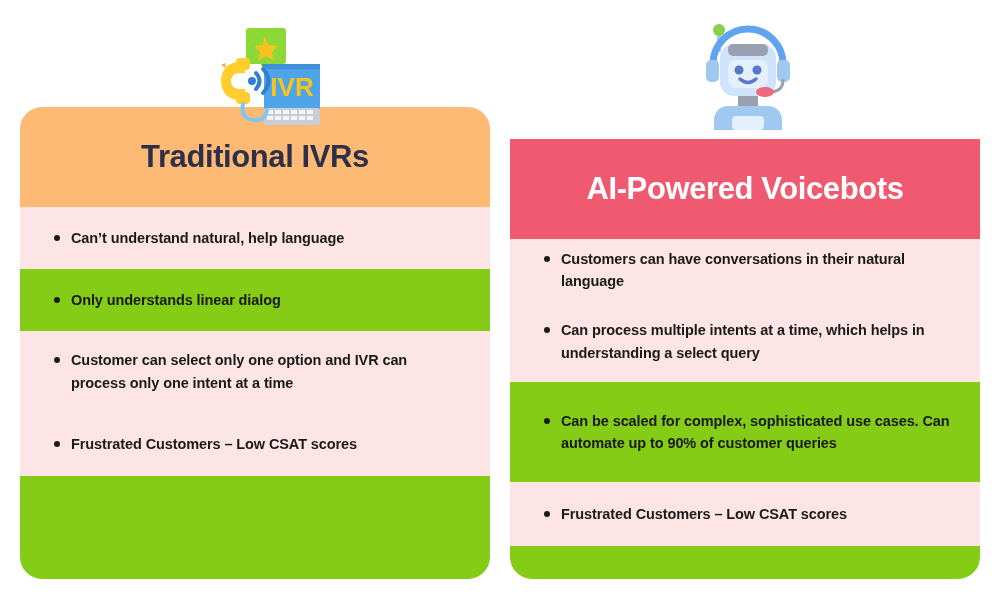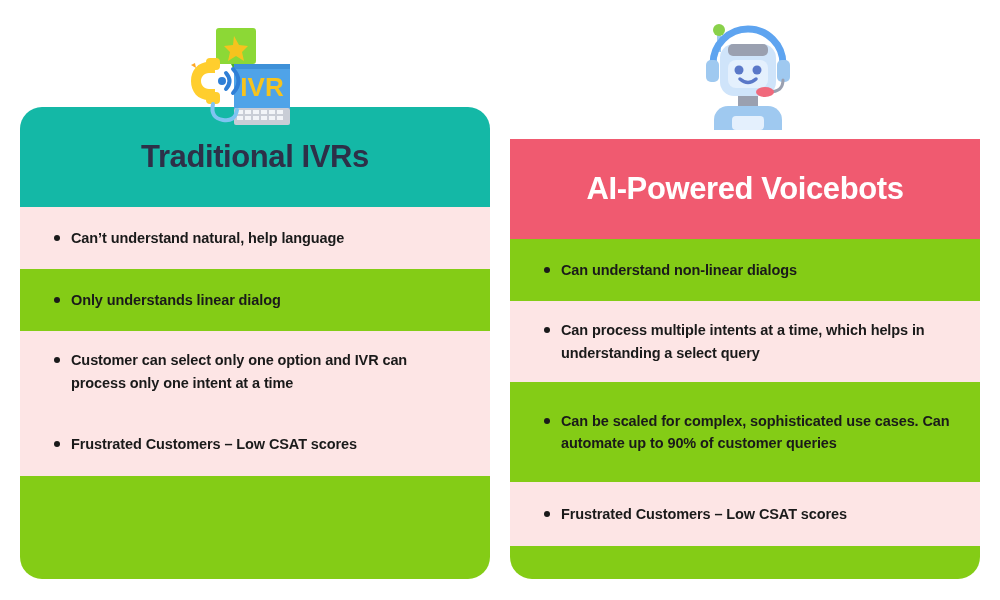--- a/index.html
+++ b/index.html
@@ -29,21 +29,21 @@
   .card--left  { left:20px;  }
   .card--right { left:510px; }
 
   .card-header {
     height:100px;
     flex:0 0 100px;
     display:flex;
     align-items:center;
     justify-content:center;
   }
-  .card--left .card-header  { background:#14b8a6; }
+  .card--left .card-header  { background:#fdba74; }
   .card--right .card-header { background:#F05A70;margin-top:32px; }
 
   .card-title {
     font-size:31px;
     font-weight:bold;
     letter-spacing:-0.4px;
     text-align:center;
     line-height:1.1;
   }
   .card--left .card-title  { color:#2D3048; }
@@ -86,21 +86,21 @@
     line-height:1.52;
     letter-spacing:-0.1px;
   }
 
   
   .icon-wrap {
     position:absolute;
     z-index:5;
     pointer-events:none;
   }
-  .icon-ivr   { left:182px; top:28px;  width:108px; height:100px;text-align:right; }
+  .icon-ivr   { left:212px; top:28px;  width:108px; height:100px;text-align:right; }
   .icon-robot { left:694px; top:20px;  width:108px; height:110px; }
 </style>
 </head>
 <body>
 
 <div class="canvas">
 
   <div class="card card--left">
     <div class="card-header">
       <div class="card-title">Traditional IVRs</div>
@@ -134,24 +134,24 @@
         
       </li>
     </ul>
   </div>
 
   <div class="card card--right">
     <div class="card-header">
       <div class="card-title">AI-Powered Voicebots</div>
     </div>
     <ul class="card-list">
-      <li class="list-row alt-b" style="flex:0 0 62px;">
-        <div class="row-inner">
-          <span class="bullet"></span>
-          <span class="row-text">Can understand non-linear dialogs</span>
+      <li class="list-row alt-a" style="flex:0 0 62px;">
+        <div class="row-inner">
+          <span class="bullet"></span>
+          <span class="row-text">Customers can have conversations in their natural language</span>
         </div>
       </li>
       <li class="list-row alt-a" style="flex:0 0 81px;">
         <div class="row-inner">
           <span class="bullet"></span>
           <span class="row-text">Can process multiple intents at a time, which helps in understanding a select query</span>
         </div>
       </li>
       <li class="list-row alt-b" style="flex:0 0 100px;align-items:center;">
         <div class="row-inner">

